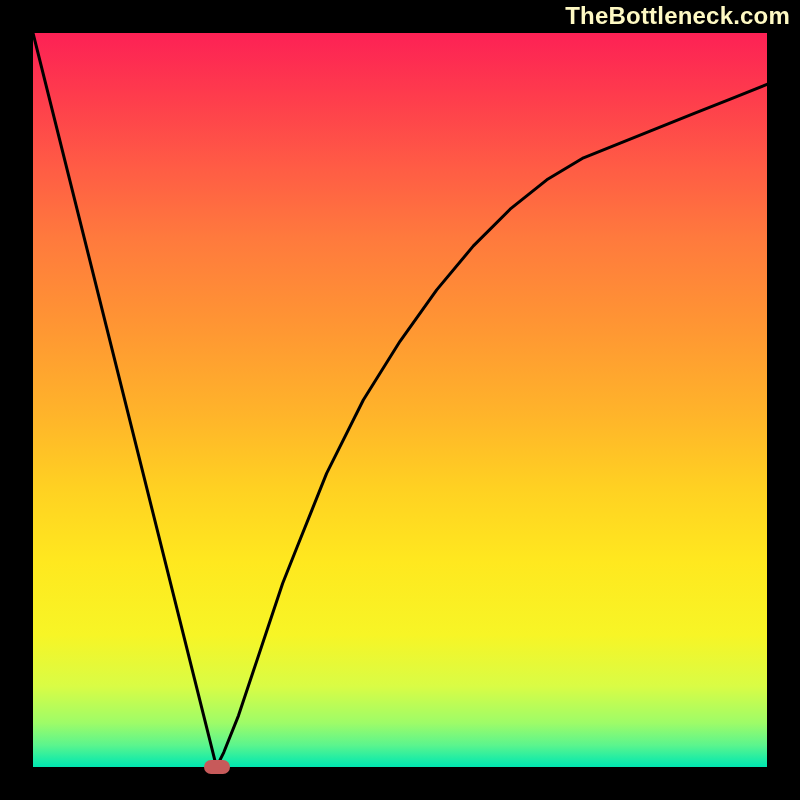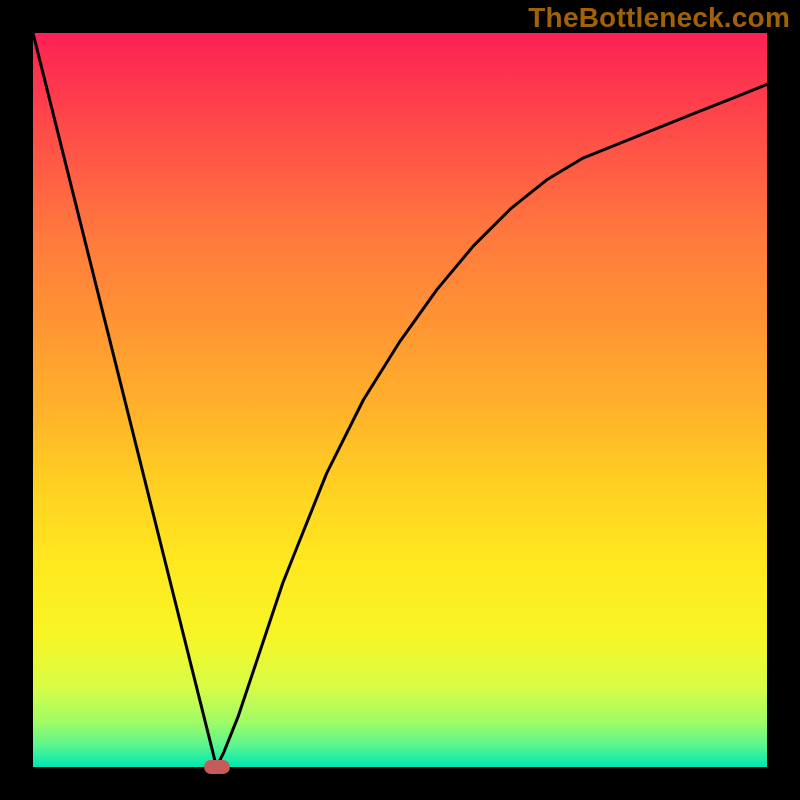--- a/index.html
+++ b/index.html
@@ -14,22 +14,22 @@
   .frame {
     position: relative;
     width: 800px;
     height: 800px;
     background: #000;
   }
   .watermark {
     position: absolute;
     top: 2px;
     right: 10px;
-    color: #a16207;
-    font-size: 28px;
+    color: #fef9c3;
+    font-size: 24px;
     font-weight: 600;
     letter-spacing: 0.2px;
     z-index: 20;
   }
   .plot-area {
     position: absolute;
     left: 33px;
     top: 33px;
     width: 734px;
     height: 734px;

